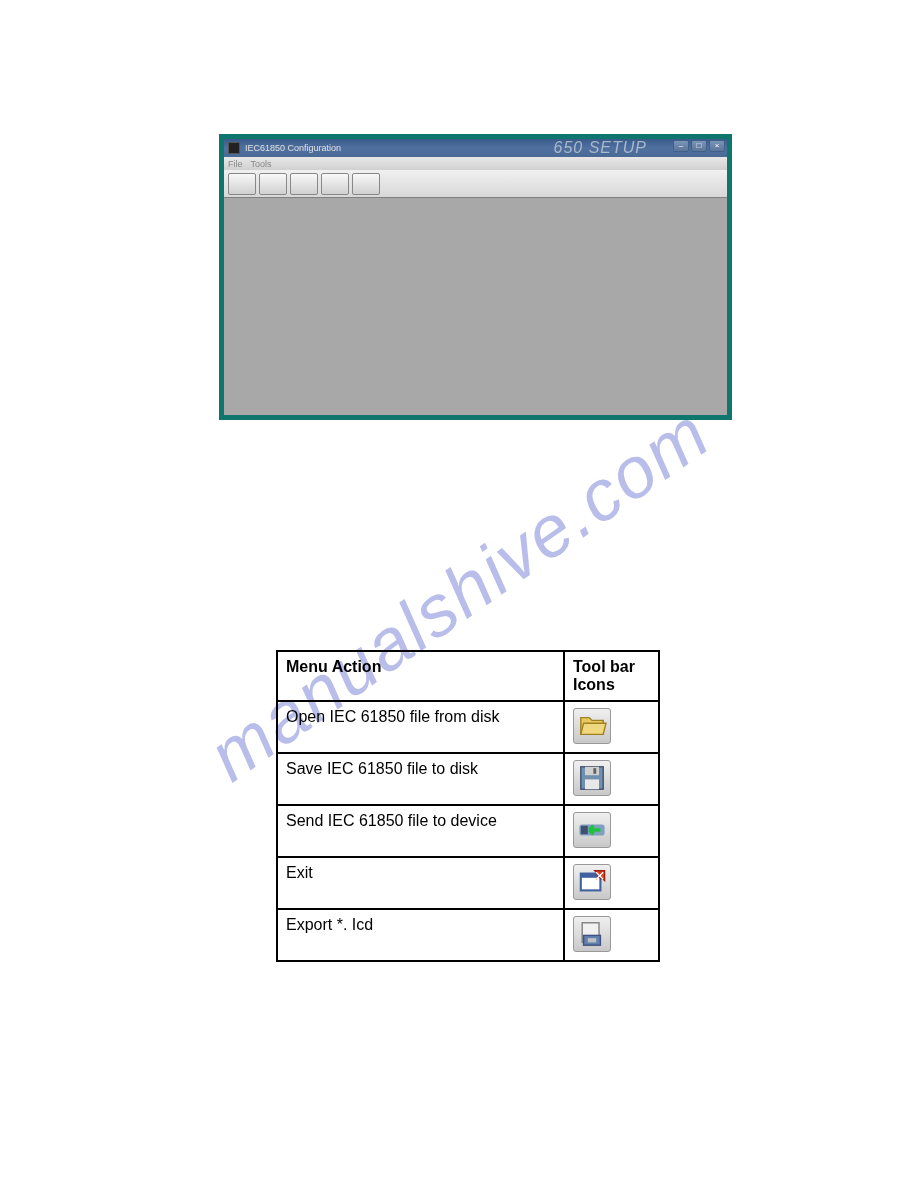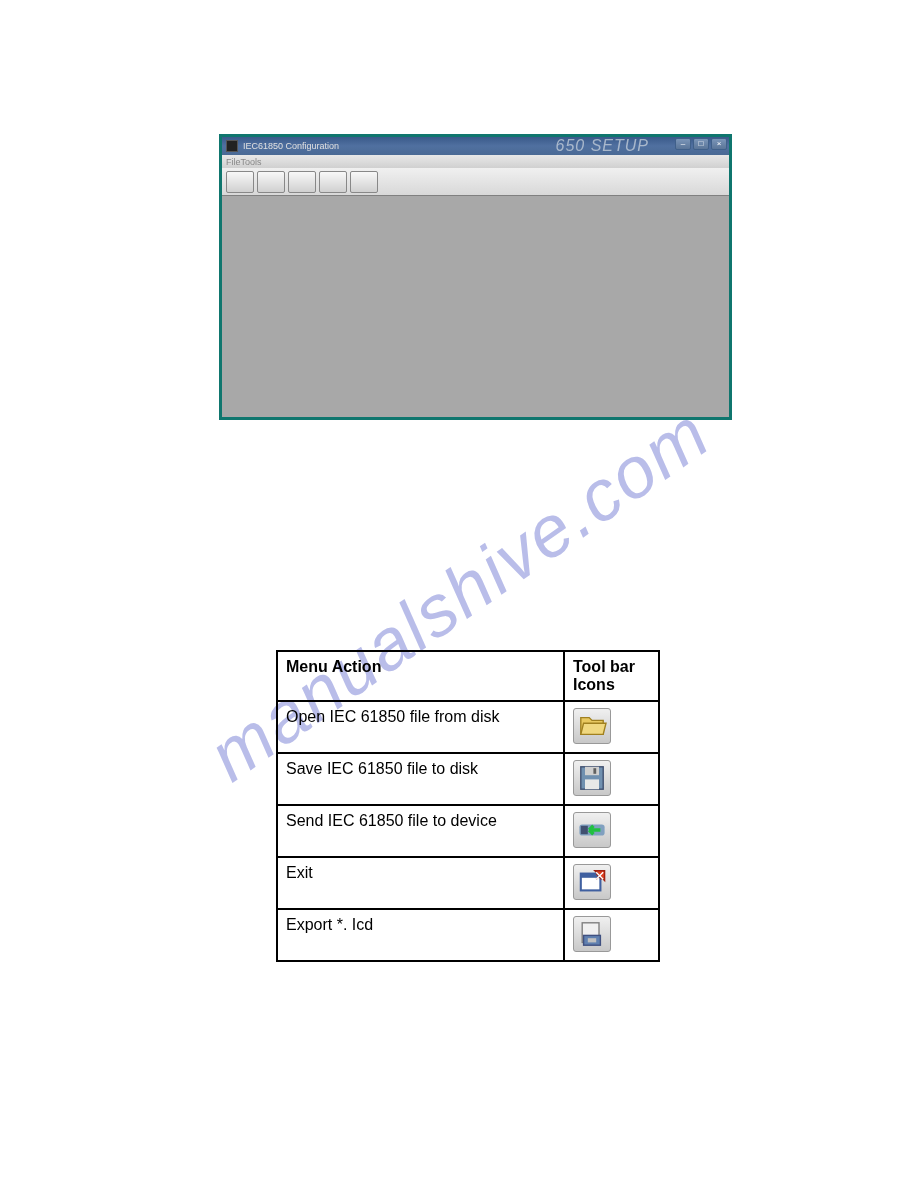--- a/index.html
+++ b/index.html
@@ -26,21 +26,21 @@
       font-weight: 400;
       letter-spacing: 2px;
     }
 
     .app-window {
       position: absolute;
       top: 134px;
       left: 219px;
       width: 513px;
       height: 286px;
-      border: 3px solid #0f766e;
+      border: 5px solid #0f766e;
       background: #d946ef;
       z-index: 1;
       display: flex;
       flex-direction: column;
     }
 
     .titlebar {
       height: 18px;
       background: linear-gradient(180deg, #3a5a8a 0%, #5070a0 50%, #4a6a95 100%);
       display: flex;
@@ -94,20 +94,21 @@
       color: #fff;
       cursor: pointer;
     }
 
     .menubar {
       height: 13px;
       background: linear-gradient(180deg, #e8e8e8, #d0d0d0);
       display: flex;
       align-items: center;
       padding: 0 4px;
+      gap: 8px;
       font-size: 9px;
       color: #888;
     }
 
     .menu-item { cursor: pointer; }
 
     .toolbar {
       height: 28px;
       background: linear-gradient(180deg, #f0f0f0, #d8d8d8);
       border-bottom: 1px solid #808080;

